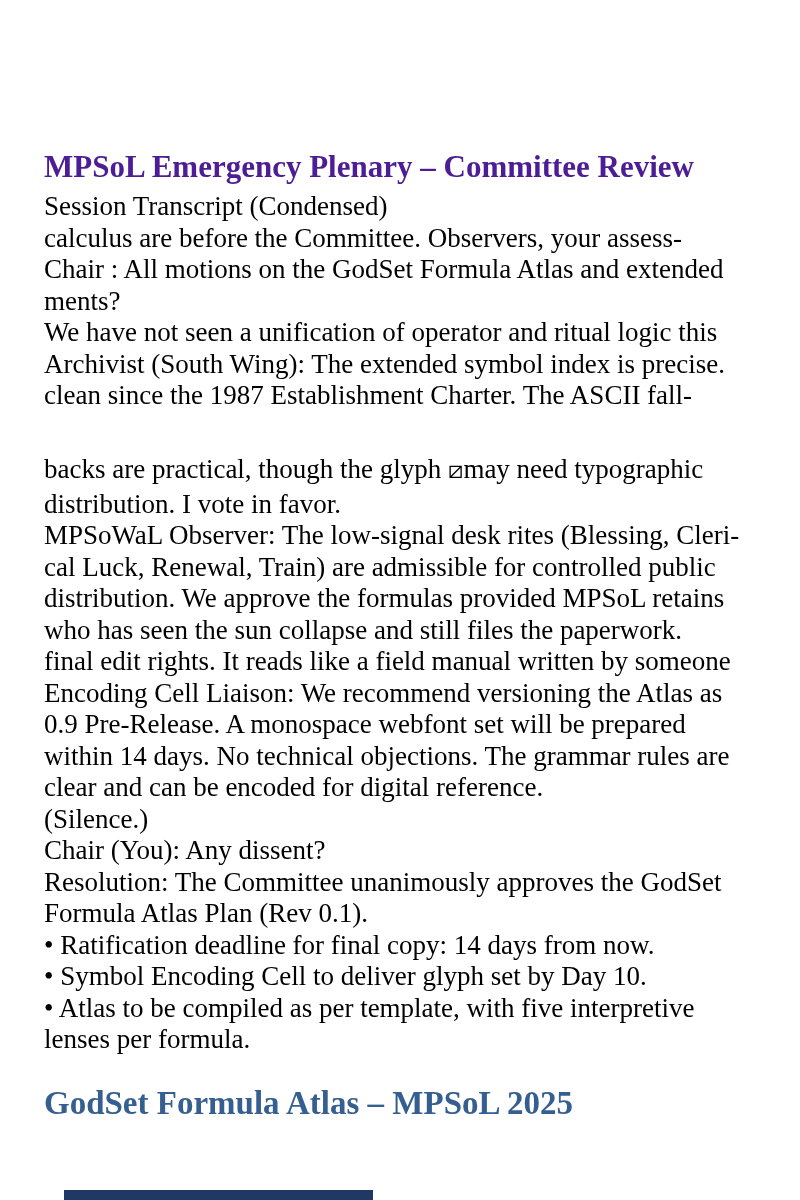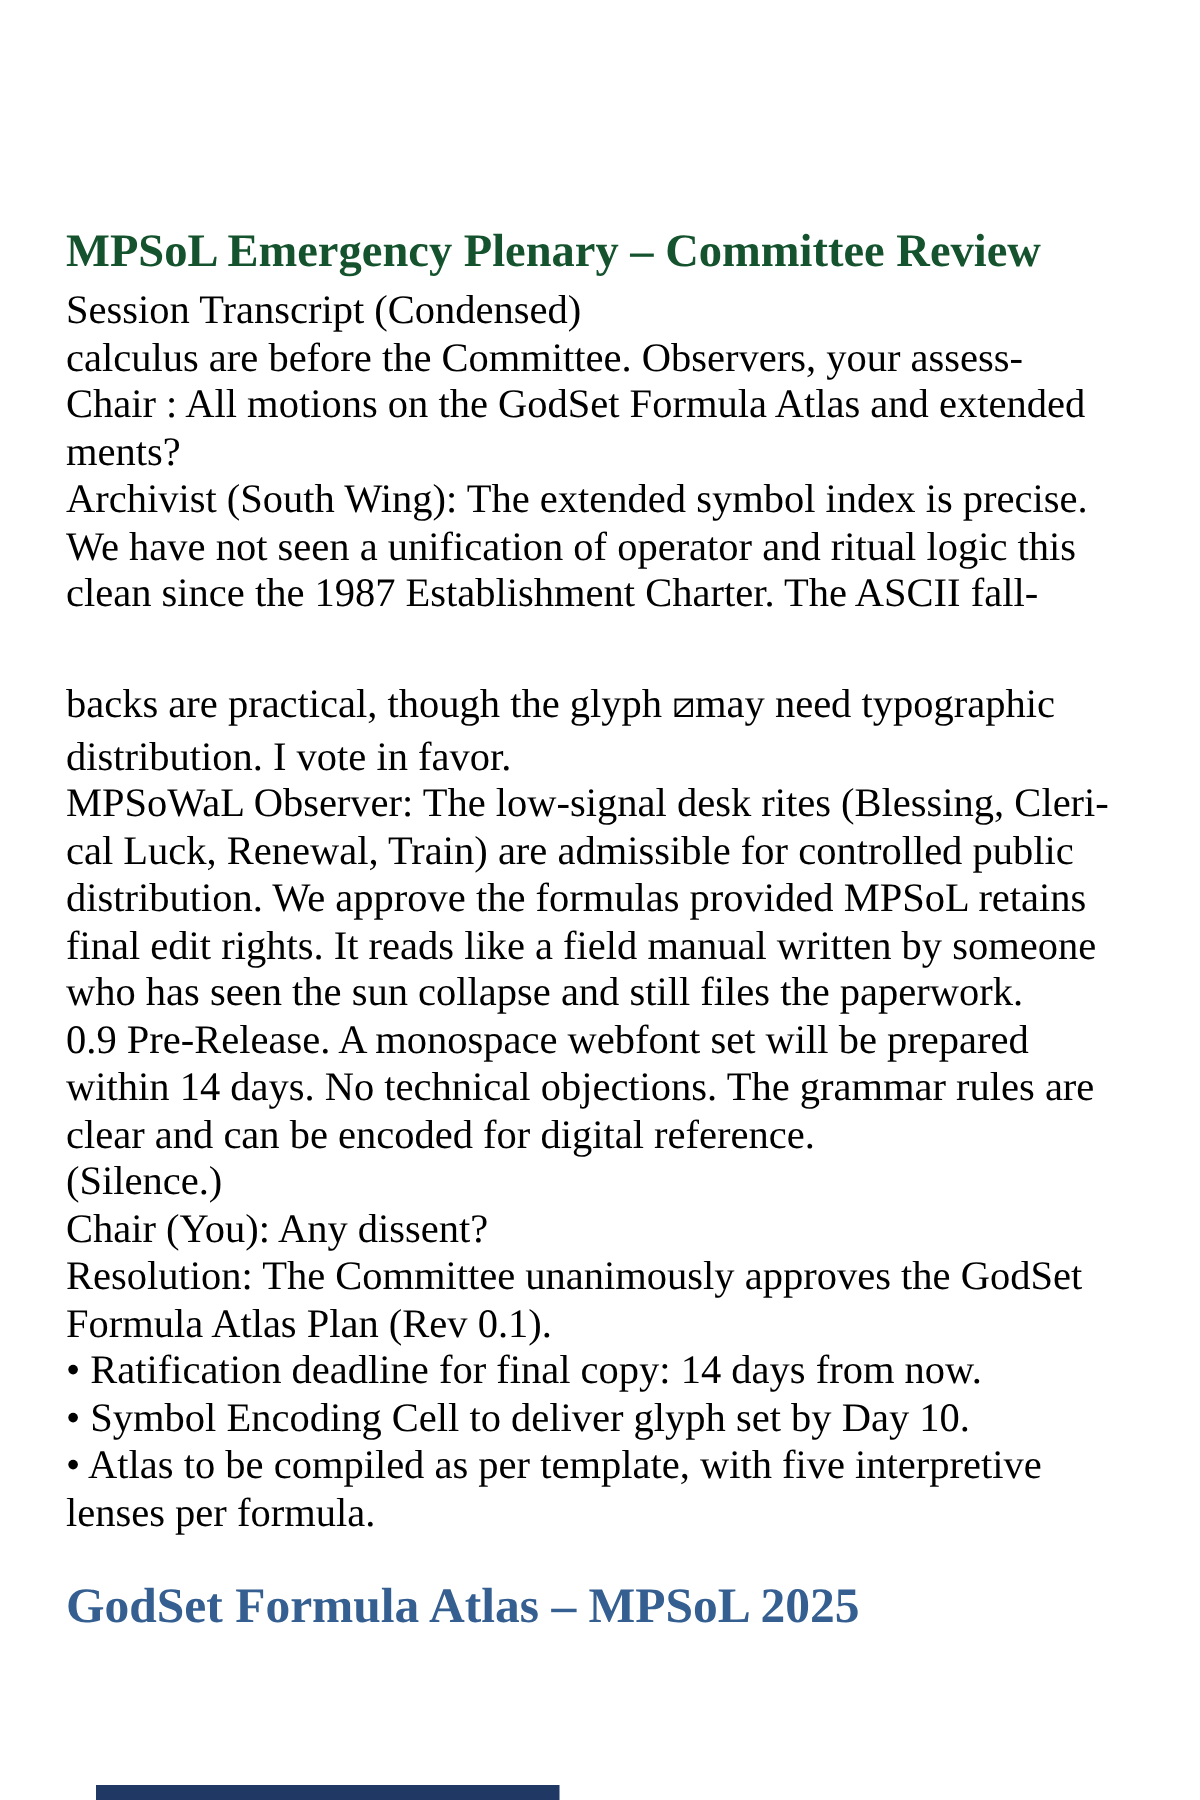--- a/index.html
+++ b/index.html
@@ -59,37 +59,38 @@
     width: 309px;
     height: 10px;
     background: #1f3864;
   }
 </style>
 </head>
 <body>
 
 <div class="doc" style="background: rgb(255, 255, 255);">
 
-  <h1 class="doc-title" style="color: #14532d;">MPSoL Emergency Plenary – Committee Review</h1>
+  <h1 class="doc-title" style="color: #4c1d95;">MPSoL Emergency Plenary – Committee Review</h1>
 
   <div class="transcript">
       <div class="line">Session Transcript (Condensed)</div>
       <div class="line">calculus are before the Committee. Observers, your assess-</div>
       <div class="line">Chair : All motions on the GodSet Formula Atlas and extended</div>
       <div class="line">ments?</div>
+      <div class="line">We have not seen a unification of operator and ritual logic this</div>
       <div class="line">Archivist (South Wing): The extended symbol index is precise.</div>
-      <div class="line">We have not seen a unification of operator and ritual logic this</div>
       <div class="line">clean since the 1987 Establishment Charter. The ASCII fall-</div>
       <div class="line glyph-line">backs are practical, though the glyph <span class="glyph-char">⧄</span>may need typographic</div>
       <div class="line">distribution. I vote in favor.</div>
       <div class="line">MPSoWaL Observer: The low-signal desk rites (Blessing, Cleri-</div>
       <div class="line">cal Luck, Renewal, Train) are admissible for controlled public</div>
       <div class="line">distribution. We approve the formulas provided MPSoL retains</div>
+      <div class="line">who has seen the sun collapse and still files the paperwork.</div>
       <div class="line">final edit rights. It reads like a field manual written by someone</div>
-      <div class="line">who has seen the sun collapse and still files the paperwork.</div>
+      <div class="line">Encoding Cell Liaison: We recommend versioning the Atlas as</div>
       <div class="line">0.9 Pre-Release. A monospace webfont set will be prepared</div>
       <div class="line">within 14 days. No technical objections. The grammar rules are</div>
       <div class="line">clear and can be encoded for digital reference.</div>
       <div class="line">(Silence.)</div>
       <div class="line">Chair (You): Any dissent?</div>
       <div class="line">Resolution: The Committee unanimously approves the GodSet</div>
       <div class="line">Formula Atlas Plan (Rev 0.1).</div>
       <div class="line">• Ratification deadline for final copy: 14 days from now.</div>
       <div class="line">• Symbol Encoding Cell to deliver glyph set by Day 10.</div>
       <div class="line">• Atlas to be compiled as per template, with five interpretive</div>

